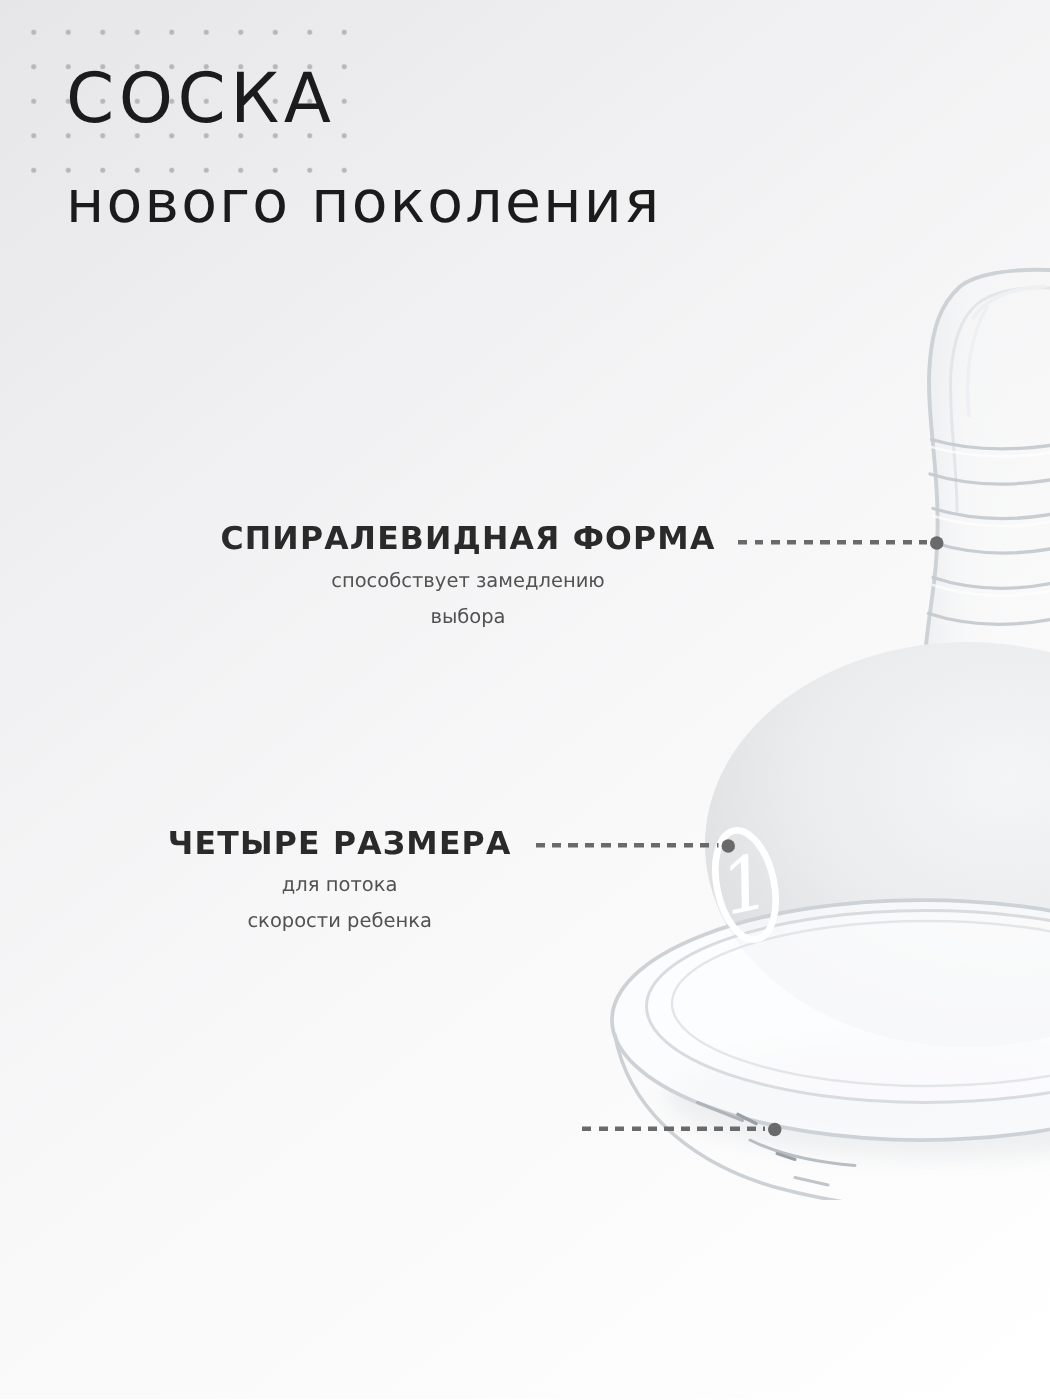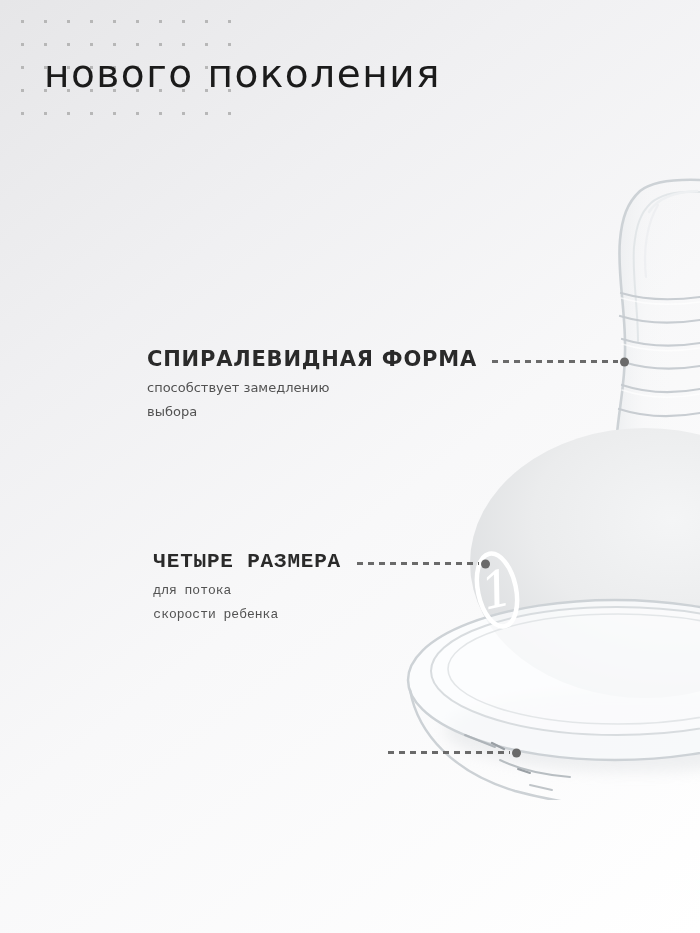--- a/index.html
+++ b/index.html
@@ -23,27 +23,27 @@
   }
   
   .dot-grid{
     position:absolute;left:10px;top:8px;width:228px;height:112px;
     background-image:radial-gradient(circle,var(--griddot) 1.4px,transparent 2px);
     background-size:23px 23px;background-position:1px 2px;opacity:.85;
   }
   
   .title{position:absolute;left:44px;top:40px;color:var(--ink);}
   .title .t1{font-size:46px;font-weight:500;letter-spacing:3px;line-height:1.12;}
-  .title .t2{font-size:39px;font-weight:400;letter-spacing:1.5px;line-height:1.12;margin-top:12px;}
+  .title .t2{font-size:39px;font-weight:400;letter-spacing:1.5px;line-height:1.12;margin-top:22px;}
   
-  .callout{position:absolute;text-align:left;}
+  .callout{position:absolute;text-align:center;}
   .co-head{font-size:21px;font-weight:700;letter-spacing:.8px;color:var(--heading);line-height:24px;white-space:nowrap;}
   .co-sub{margin-top:5px;font-size:13px;font-weight:500;color:var(--muted);line-height:24px;white-space:nowrap;}
   .c1{top:347px;right:223px;}
-  .c2{top:550px;right:359px;font-family:Liberation Mono, monospace;}
+  .c2{top:550px;right:359px;}
   .c3{top:733px;right:327px;}
   
   .dash{
     position:absolute;height:3px;z-index:5;
     background-image:repeating-linear-gradient(90deg,var(--connector) 0 6px,transparent 6px 11px);
   }
   .d1{left:492px;top:360px;width:126px;}
   .d2{left:357px;top:562px;width:122px;}
   .d3{left:388px;top:751px;width:122px;}
   .enddot{
@@ -54,20 +54,21 @@
   .product{position:absolute;left:400px;top:175px;width:300px;height:625px;z-index:2;}
 </style>
 </head>
 <body>
 
 <div class="canvas">
 
   <div class="dot-grid"></div>
 
   <div class="title">
+    <div class="t1">СОСКА</div>
     <div class="t2">нового поколения</div>
   </div>
 
   <svg class="product" viewBox="0 0 300 625" aria-hidden="true">
     <defs>
       <linearGradient id="teatFill" x1="0" y1="0" x2="1" y2="0">
         <stop offset="0" stop-color="#dfe3e6" stop-opacity="0.45"></stop>
         <stop offset="0.35" stop-color="#f2f4f5" stop-opacity="0.18"></stop>
         <stop offset="1" stop-color="#ffffff" stop-opacity="0"></stop>
       </linearGradient>

